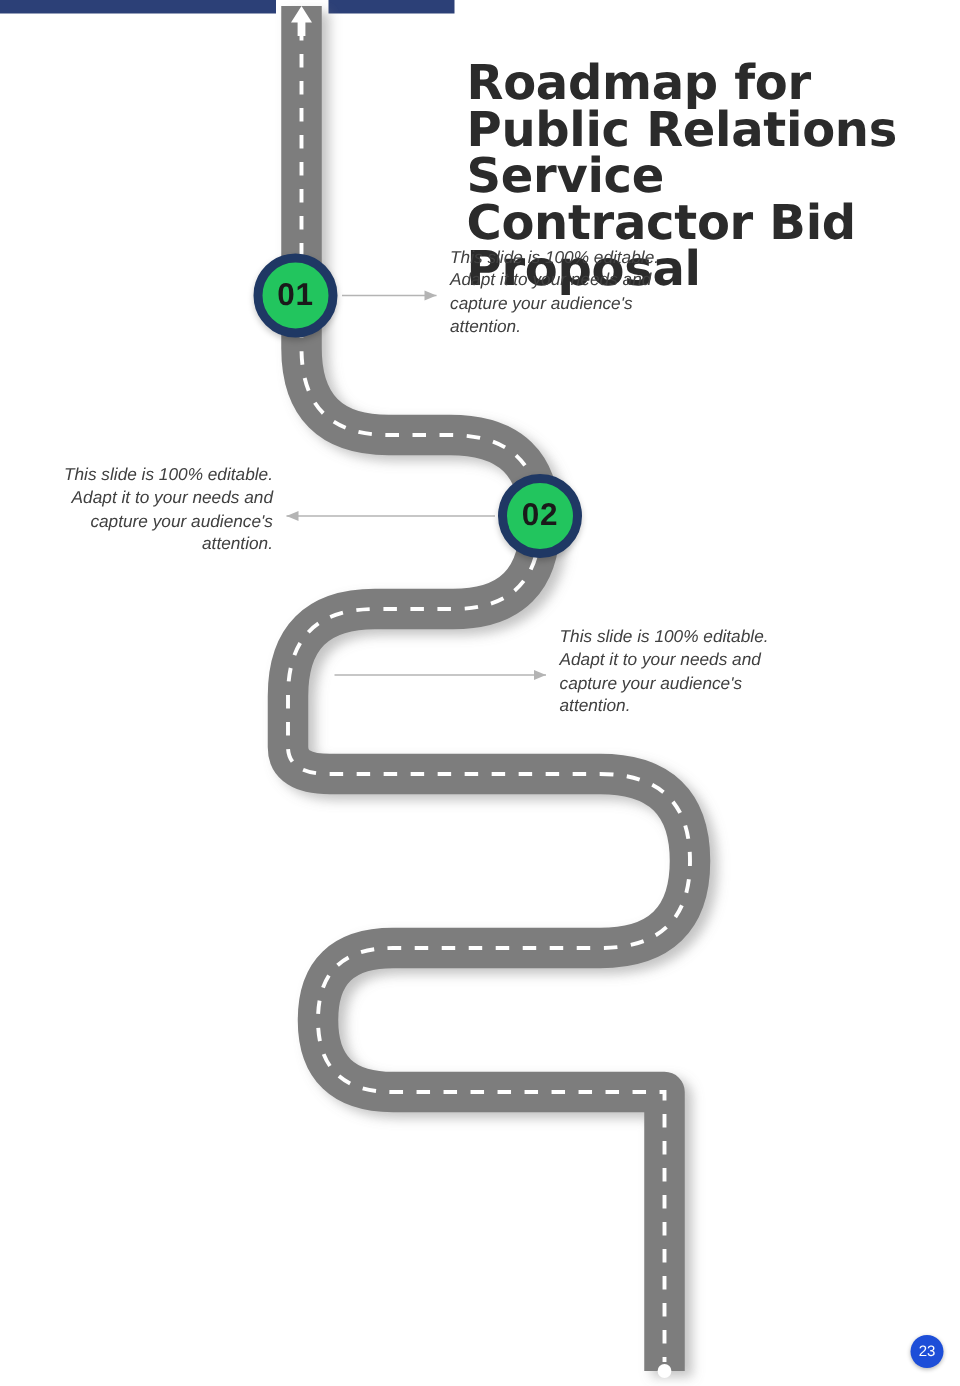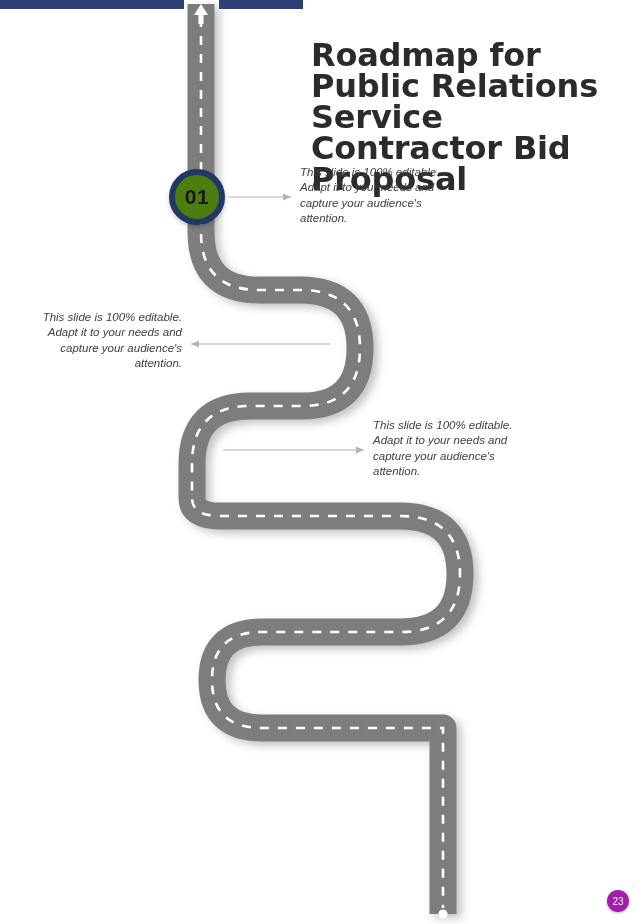--- a/index.html
+++ b/index.html
@@ -38,21 +38,21 @@
     position: absolute;
     left: 0; top: 0;
     width: 640px;
     height: 924px;
   }
 
   
   .marker {
     position: absolute;
     border-radius: 50%;
-    background: #4d7c0f;
+    background: #22c55e;
     border: 6px solid #1f3864;
     box-sizing: border-box;
     display: flex;
     align-items: center;
     justify-content: center;
     box-shadow: 0 2px 4px rgba(0,0,0,0.22);
   }
   .marker-label {
     font-family: "Liberation Sans", sans-serif;
     font-weight: bold;
@@ -95,21 +95,21 @@
   #step-text-03 { left: 373px; top: 418px; width: 150px; text-align: left; }
 
   
   #page-badge {
     position: absolute;
     left: 607px;
     top: 890px;
     width: 22px;
     height: 22px;
     border-radius: 50%;
-    background: #a21caf;
+    background: #1d4ed8;
     color: #ffffff;
     font-family: "Liberation Sans", sans-serif;
     font-size: 10px;
     font-weight: normal;
     display: flex;
     align-items: center;
     justify-content: center;
     box-shadow: 0 1px 3px rgba(0,0,0,0.3);
   }
 </style>
@@ -191,20 +191,23 @@
     <g stroke="#b4b4b4" stroke-width="1.1">
       <line x1="223" y1="450" x2="364" y2="450"></line>
       <path d="M 364 450 L 356 446.6 L 356 453.4 Z" fill="#b4b4b4" stroke="none"></path>
     </g>
   </svg>
 
   <div class="marker" id="marker-01">
     <span class="marker-label">01</span>
   </div>
 
+  <div class="marker" id="marker-02">
+    <span class="marker-label">02</span>
+  </div>
 
 
   <div id="page-title">Roadmap for
 Public Relations Service
 Contractor Bid Proposal</div>
 
   <div class="step-text" id="step-text-01">This slide is 100% editable. Adapt it to your needs and capture your audience's attention.</div>
 
   <div class="step-text" id="step-text-02">This slide is 100% editable. Adapt it to your needs and capture your audience's attention.</div>
 

